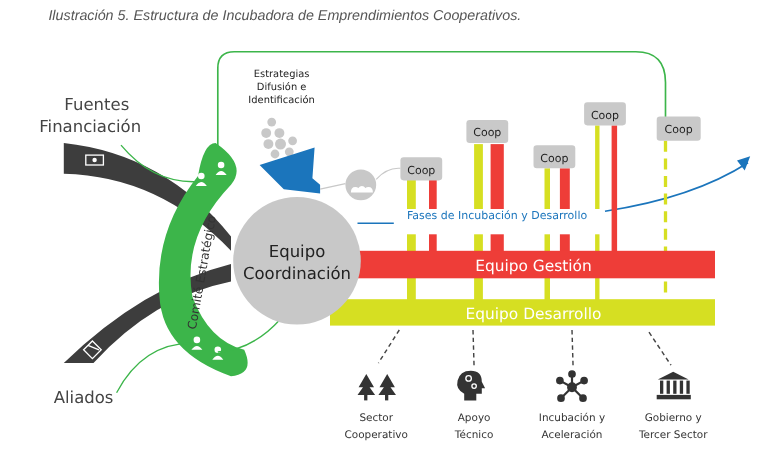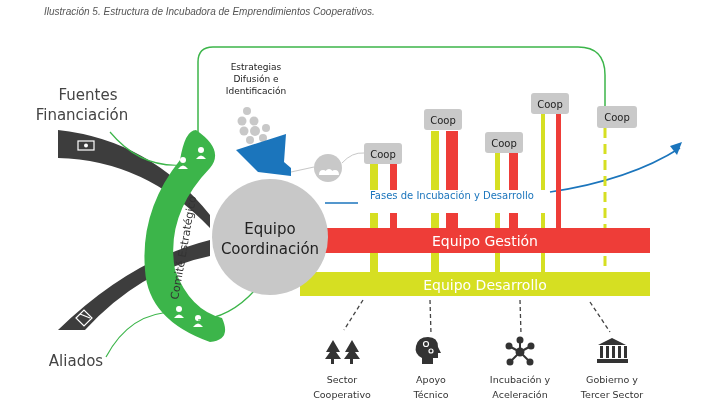--- a/index.html
+++ b/index.html
@@ -1,17 +1,17 @@
 <!DOCTYPE html>
 <html><head>
 <meta charset="utf-8">
 <style>
   html, body { margin:0; padding:0; background:#ffffff; }
   body { width:708px; height:420px; position:relative; overflow:hidden; font-family:"Liberation Sans", sans-serif; }
-  .caption { position:absolute; left:44px; top:6px; font-size:10px; font-style:italic; color:#555; font-family:"Liberation Sans", sans-serif; }
+  .caption { position:absolute; left:44px; top:6px; font-size:13px; font-style:italic; color:#555; font-family:"Liberation Sans", sans-serif; }
   svg { position:absolute; left:0; top:0; }
   .lbl { font-family:"DejaVu Sans", sans-serif; fill:#333; }
 </style>
 </head>
 <body>
 
 <div class="caption">Ilustración 5. Estructura de Incubadora de Emprendimientos Cooperativos.</div>
 
 <svg width="708" height="420" viewBox="0 0 708 420">
 

